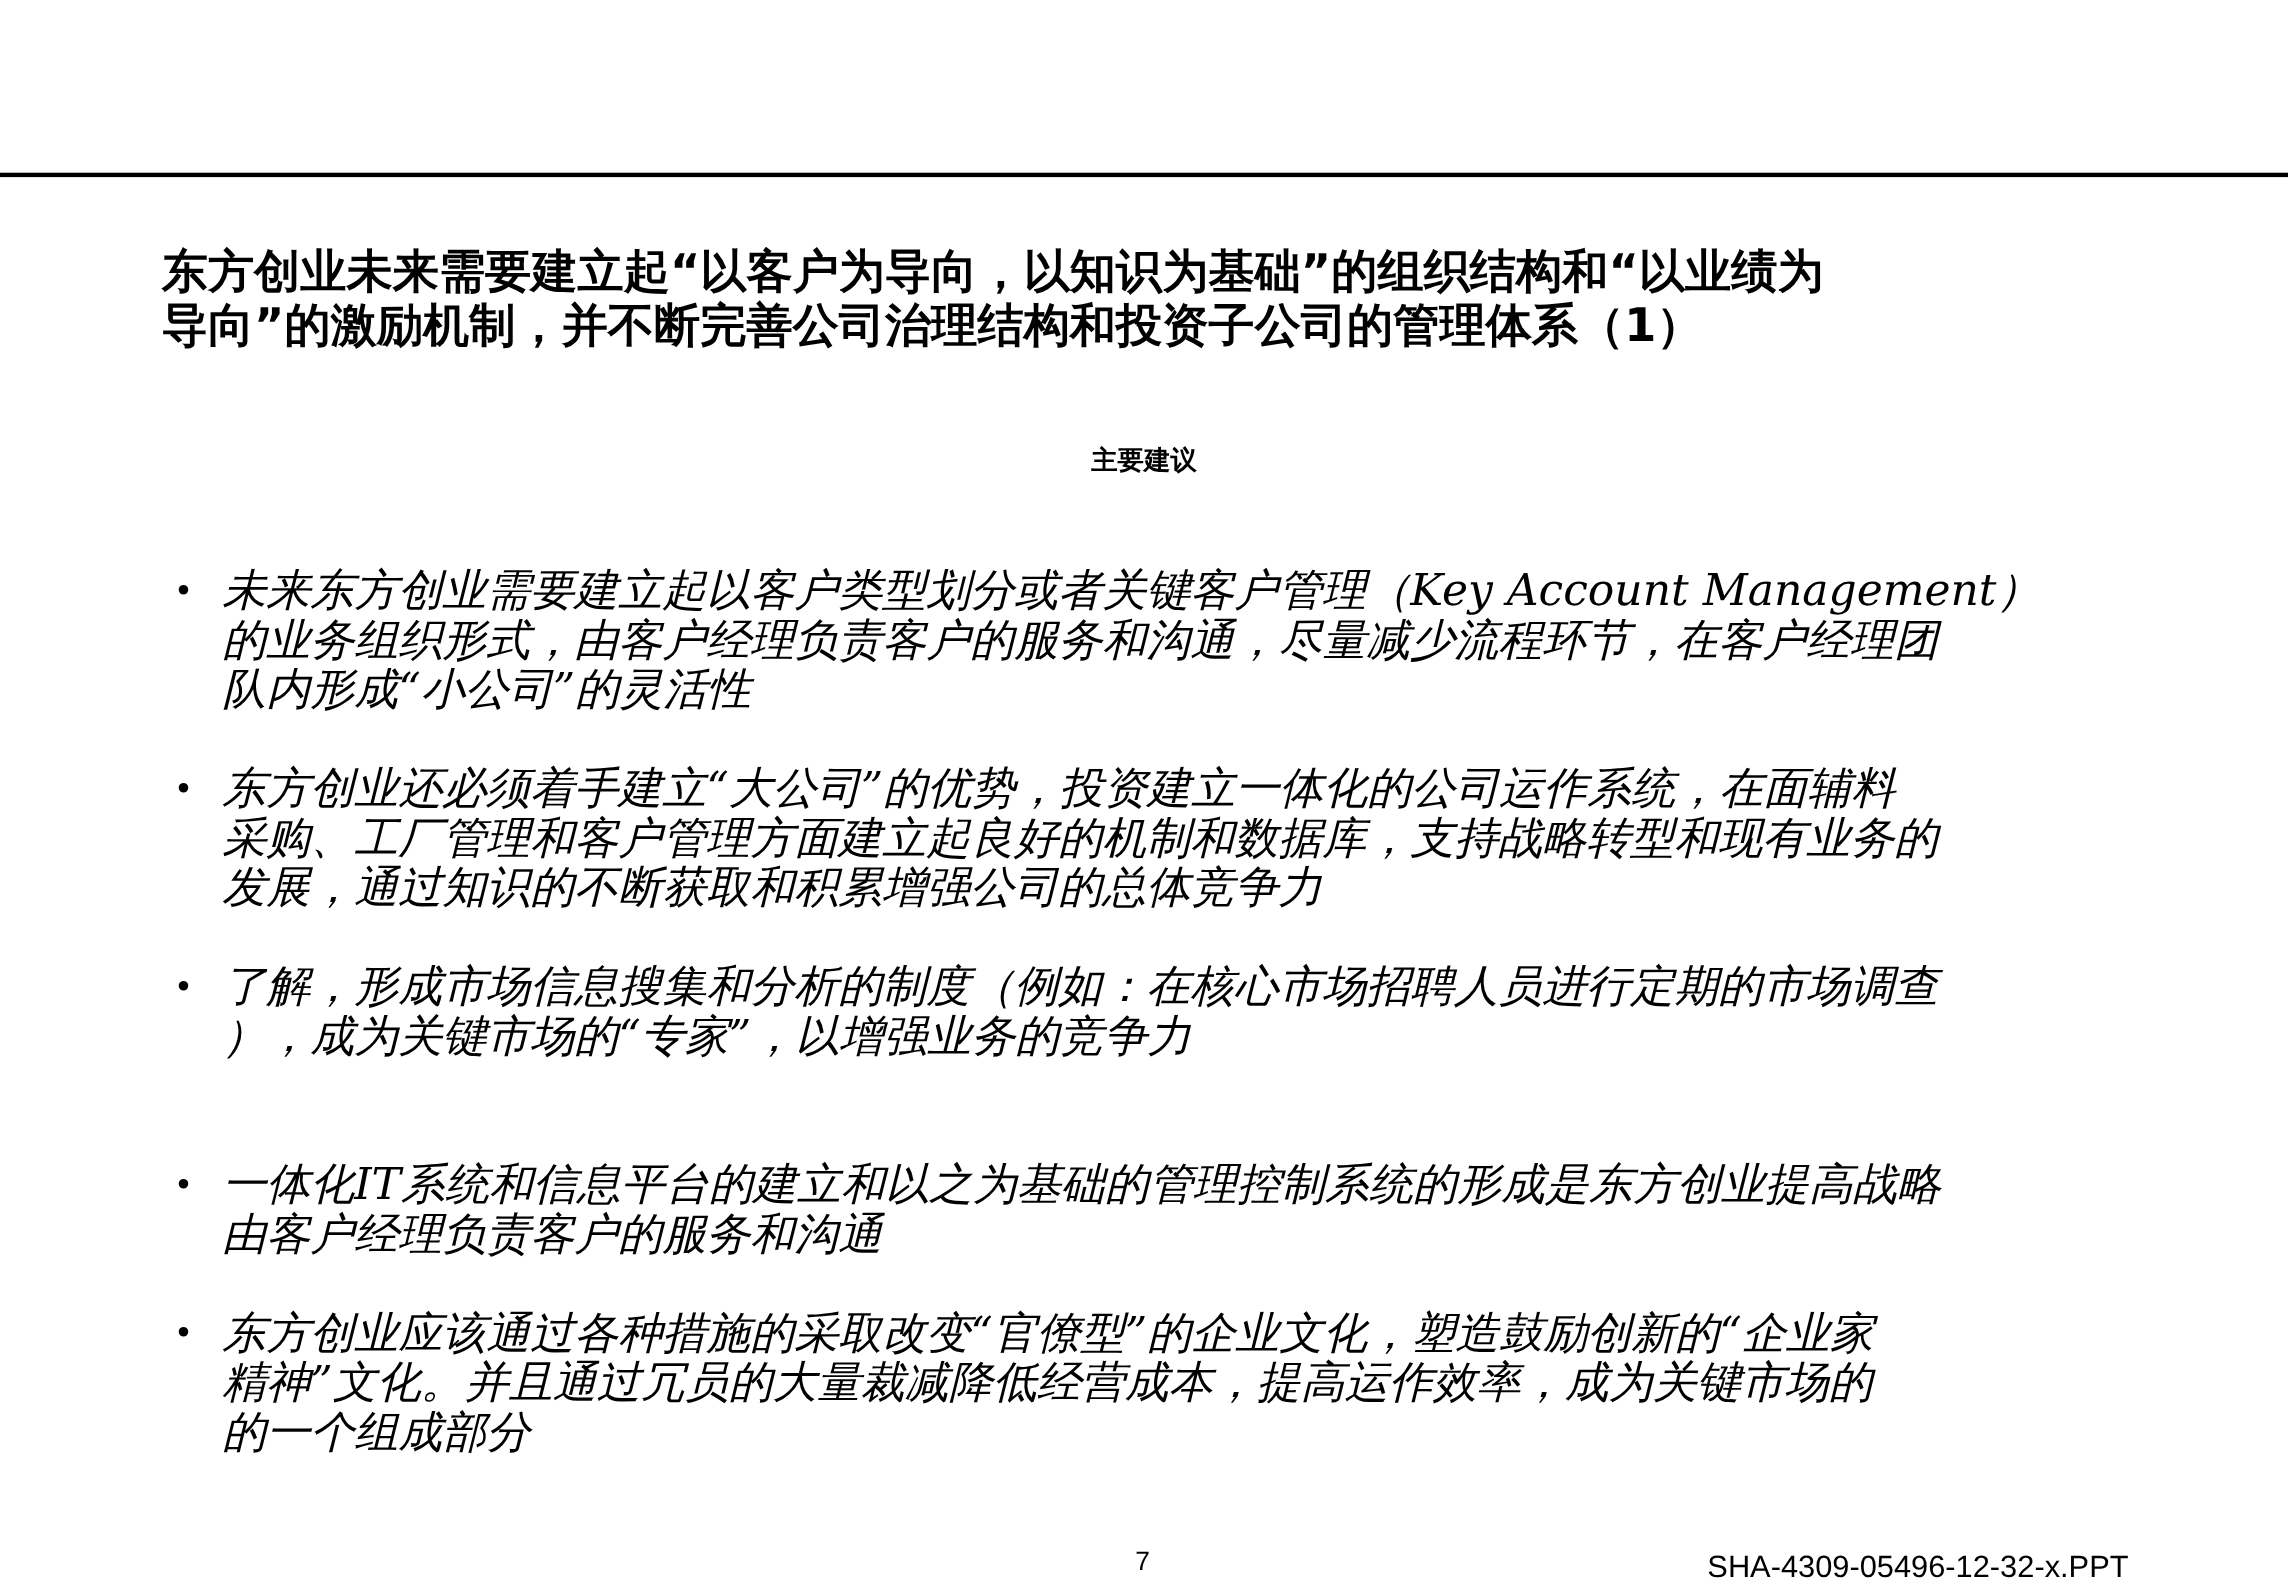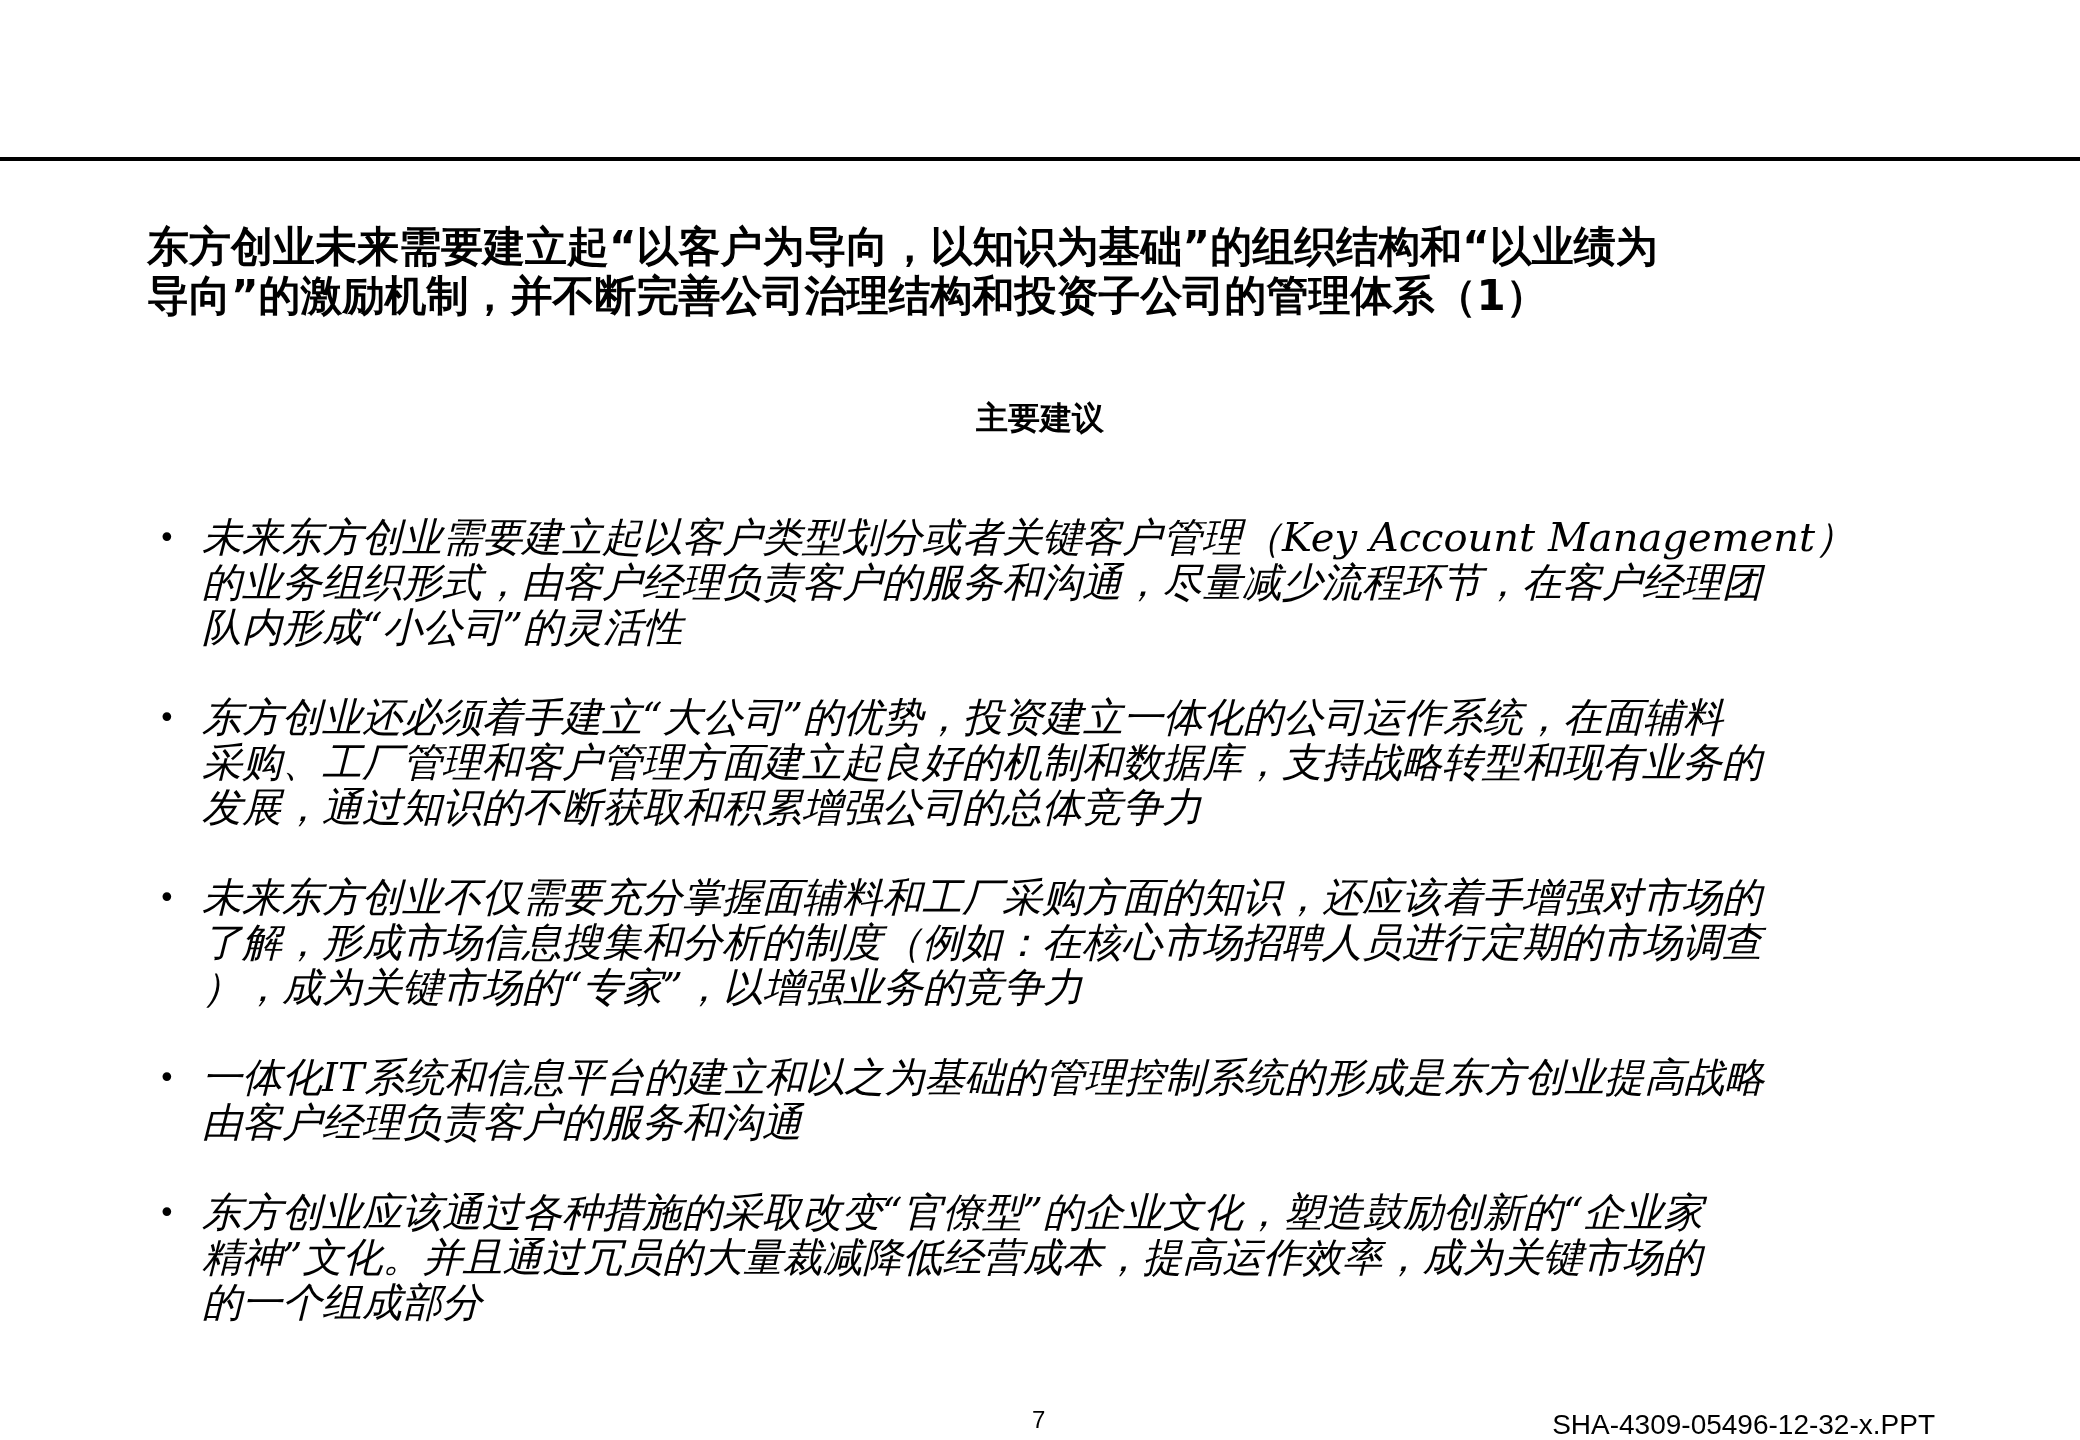--- a/index.html
+++ b/index.html
@@ -40,21 +40,21 @@
       white-space: nowrap;
     }
     .section-heading {
       position: absolute;
       left: 0;
       width: 2080px;
       top: 398px;
       text-align: center;
       font-family: "DejaVu Sans", "Liberation Sans", sans-serif;
       font-weight: bold;
-      font-size: 32px;
+      font-size: 24px;
       line-height: 40px;
       margin: 0;
     }
     .bullets {
       position: absolute;
       left: 0;
       top: 0;
       width: 2080px;
       margin: 0;
       padding: 0;
@@ -131,21 +131,20 @@
     <span class="bullet-text">
       <span class="line">东方创业还必须着手建立“大公司”的优势，投资建立一体化的公司运作系统，在面辅料</span>
       <span class="line">采购、工厂管理和客户管理方面建立起良好的机制和数据库，支持战略转型和现有业务的</span>
       <span class="line">发展，通过知识的不断获取和积累增强公司的总体竞争力</span>
     </span>
   </li>
 
   <li class="bullet-item" style="top:875px;">
     <span class="bullet-dot">•</span>
     <span class="bullet-text">
-      <span class="line">未来东方创业不仅需要充分掌握面辅料和工厂采购方面的知识，还应该着手增强对市场的</span>
       <span class="line">了解，形成市场信息搜集和分析的制度（例如：在核心市场招聘人员进行定期的市场调查</span>
       <span class="line">），成为关键市场的“专家”，以增强业务的竞争力</span>
     </span>
   </li>
 
   <li class="bullet-item" style="top:1055px;">
     <span class="bullet-dot">•</span>
     <span class="bullet-text">
       <span class="line">一体化IT系统和信息平台的建立和以之为基础的管理控制系统的形成是东方创业提高战略</span>
       <span class="line">由客户经理负责客户的服务和沟通</span>

